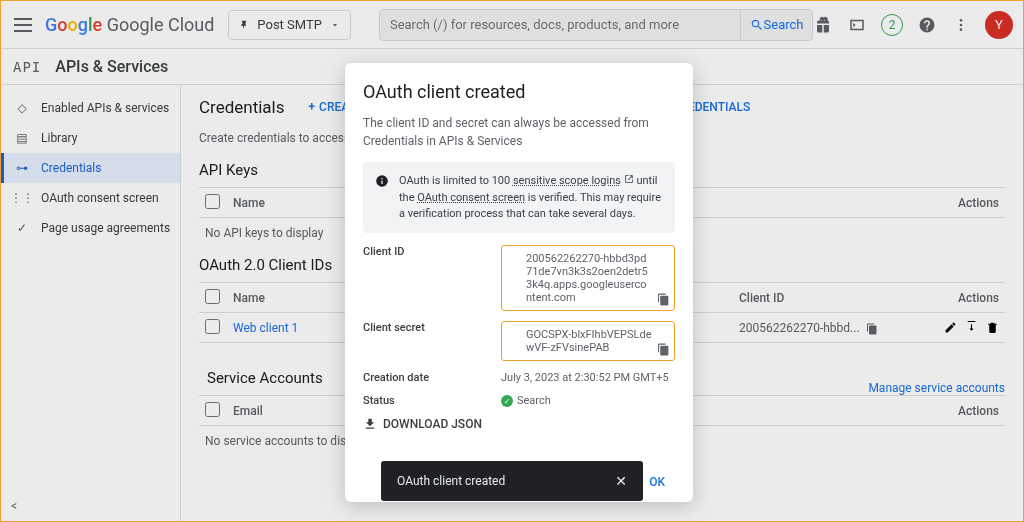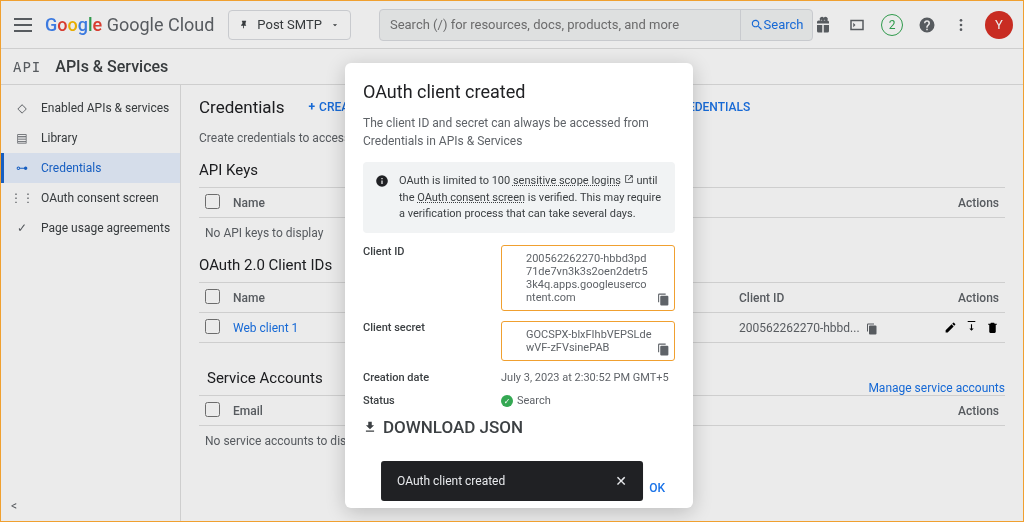--- a/index.html
+++ b/index.html
@@ -60,21 +60,21 @@
 .modal{position:absolute;top:62px;left:344px;width:348px;background:#fff;border-radius:6px;box-shadow:0 4px 20px rgba(0,0,0,.2);z-index:10;padding:18px 18px 12px}
 .modal h3{font-size:18px;font-weight:400;color:#202124;margin-bottom:12px}
 .modal .sub{font-size:12px;color:#5f6368;line-height:1.5}
 .warn{background:#f1f3f4;border-radius:4px;padding:10px 12px;margin:12px 0;display:flex;gap:10px;font-size:11px;color:#3c4043;line-height:1.5}
 .warn svg{flex-shrink:0;margin-top:2px}
 .field{display:flex;align-items:flex-start;font-size:11px;margin:10px 0;gap:8px}
 .field-l{width:130px;color:#3c4043;font-weight:500}
 .field-v{flex:1;color:#5f6368;word-break:break-all}
 .hlbox{border:1.5px solid #f0a030;border-radius:3px;padding:6px 22px 6px 24px;position:relative}
 .copy-ic{position:absolute;bottom:4px;right:4px;cursor:pointer}
-.dl{font-size:17px;font-weight:500;color:#3c4043;display:flex;align-items:center;gap:6px;margin-top:10px;cursor:pointer}
+.dl{font-size:12px;font-weight:500;color:#3c4043;display:flex;align-items:center;gap:6px;margin-top:10px;cursor:pointer}
 .modal-ft{text-align:right;margin-top:40px}
 .ok-btn{color:#1a73e8;font-size:12px;font-weight:500;padding:6px 10px;cursor:pointer}
 .dotu{text-decoration:underline dotted;color:#3c4043}
 .ext{display:inline-flex;width:10px;height:10px}
 .enabled-ic{display:inline-flex;width:12px;height:12px;background:#34a853;border-radius:50%;align-items:center;justify-content:center;color:#fff;font-size:8px;margin-right:4px}
 
 
 .toast{position:absolute;bottom:20px;left:50%;transform:translateX(-50%);background:#202124;color:#e8eaed;font-size:12px;padding:12px 16px;border-radius:3px;display:flex;align-items:center;gap:110px;z-index:20}
 .toast .x{cursor:pointer;font-size:14px}
 

